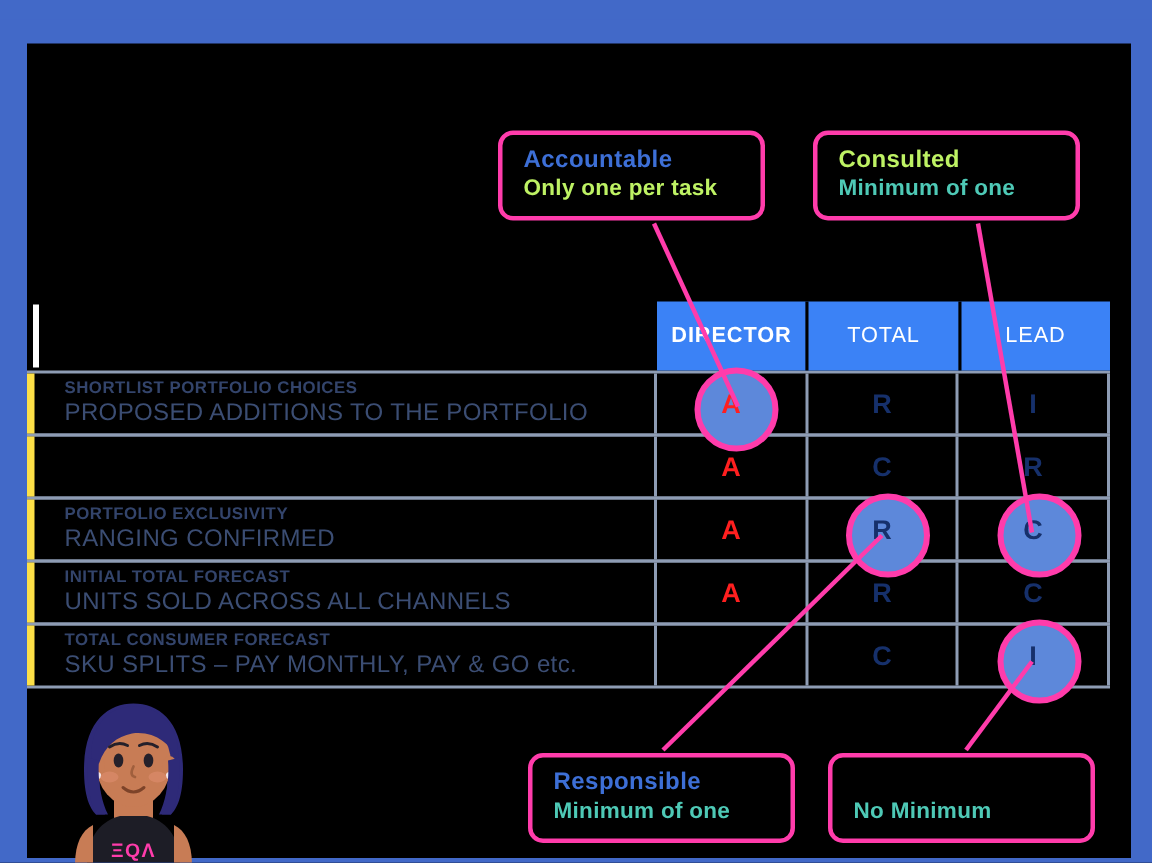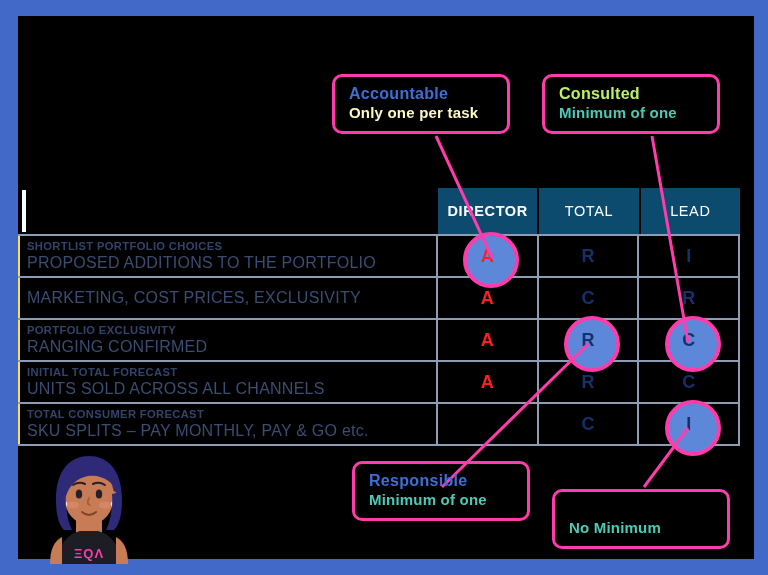--- a/index.html
+++ b/index.html
@@ -6,20 +6,21 @@
   html, body {
     width: 768px; height: 575px;
     background: #4269c8;
     font-family: "Liberation Sans", sans-serif;
     overflow: hidden;
   }
   #slide {
     position: relative;
     width: 768px; height: 469px;
     background: #4269c8;
+    margin-top: 13px;
   }
   
   #canvas {
     position: absolute;
     left: 18px; top: 16px;
     width: 736px; height: 543px;
     background: #000000;
     overflow: hidden;
   }
 
@@ -42,27 +43,27 @@
   }
   .callout .line2 {
     font-weight: bold;
     font-size: 15px;
     letter-spacing: .2px;
     line-height: 1.18;
     white-space: nowrap;
   }
   #callout-accountable { left: 332px; top: 74px; width: 178px; }
   #callout-accountable .line1 { color: #3d6fd6; }
-  #callout-accountable .line2 { color: #fef9c3; }
+  #callout-accountable .line2 { color: #bef264; }
 
   #callout-consulted { left: 542px; top: 74px; width: 178px; }
   #callout-consulted .line1 { color: #bef264; }
   #callout-consulted .line2 { color: #4ec9b6; }
 
-  #callout-responsible { left: 352px; top: 461px; width: 178px; }
+  #callout-responsible { left: 352px; top: 489px; width: 178px; }
   #callout-responsible .line1 { color: #3d6fd6; }
   #callout-responsible .line2 { color: #4ec9b6; }
 
   #callout-informed { left: 552px; top: 489px; width: 178px; }
   #callout-informed .line1 { color: #000000; }
   #callout-informed .line2 { color: #4ec9b6; }
 
   
   #connectors {
     position: absolute; left: 0; top: 0;
@@ -88,21 +89,21 @@
     position: relative;
   }
   .th-blank .whitebar {
     position: absolute;
     left: 4px; top: 2px;
     width: 4px; height: 42px;
     background: #ffffff;
   }
   .th {
     flex: 1;
-    background: #0c4a6e;
+    background: #3b82f6;
     color: #ffffff;
     display: flex;
     align-items: center;
     justify-content: center;
     font-size: 14.5px;
     letter-spacing: .6px;
     border-left: 2px solid #000000;
   }
   .th.first { border-left: none; }
   .th.bold { font-weight: bold; }
@@ -113,22 +114,22 @@
     border-top: 2px solid #8e9cb4;
     border-bottom: 2px solid #8e9cb4;
     margin-top: -2px;
   }
   .trow:first-of-type { margin-top: 0; }
   .tcell-task {
     width: 420px;
     display: flex;
     flex-direction: column;
     justify-content: center;
-    padding-left: 7px;
-    border-left: 2px solid #fde047;
+    padding-left: 20px;
+    border-left: 5px solid #fde047;
     border-right: 2px solid #8e9cb4;
   }
   .task-title {
     color: #33446b;
     font-weight: bold;
     font-size: 11.2px;
     letter-spacing: .35px;
     line-height: 1.25;
   }
   .task-sub {
@@ -226,21 +227,20 @@
           </div>
           <div class="tcell-mark">
             <span class="mark r">R</span>
           </div>
           <div class="tcell-mark">
             <span class="mark i">I</span>
           </div>
         </div>
         <div class="trow">
           <div class="tcell-task">
-            <div class="task-sub">MARKETING, COST PRICES, EXCLUSIVITY</div>
           </div>
           <div class="tcell-mark">
             <span class="mark a">A</span>
           </div>
           <div class="tcell-mark">
             <span class="mark c">C</span>
           </div>
           <div class="tcell-mark">
             <span class="mark r">R</span>
           </div>

